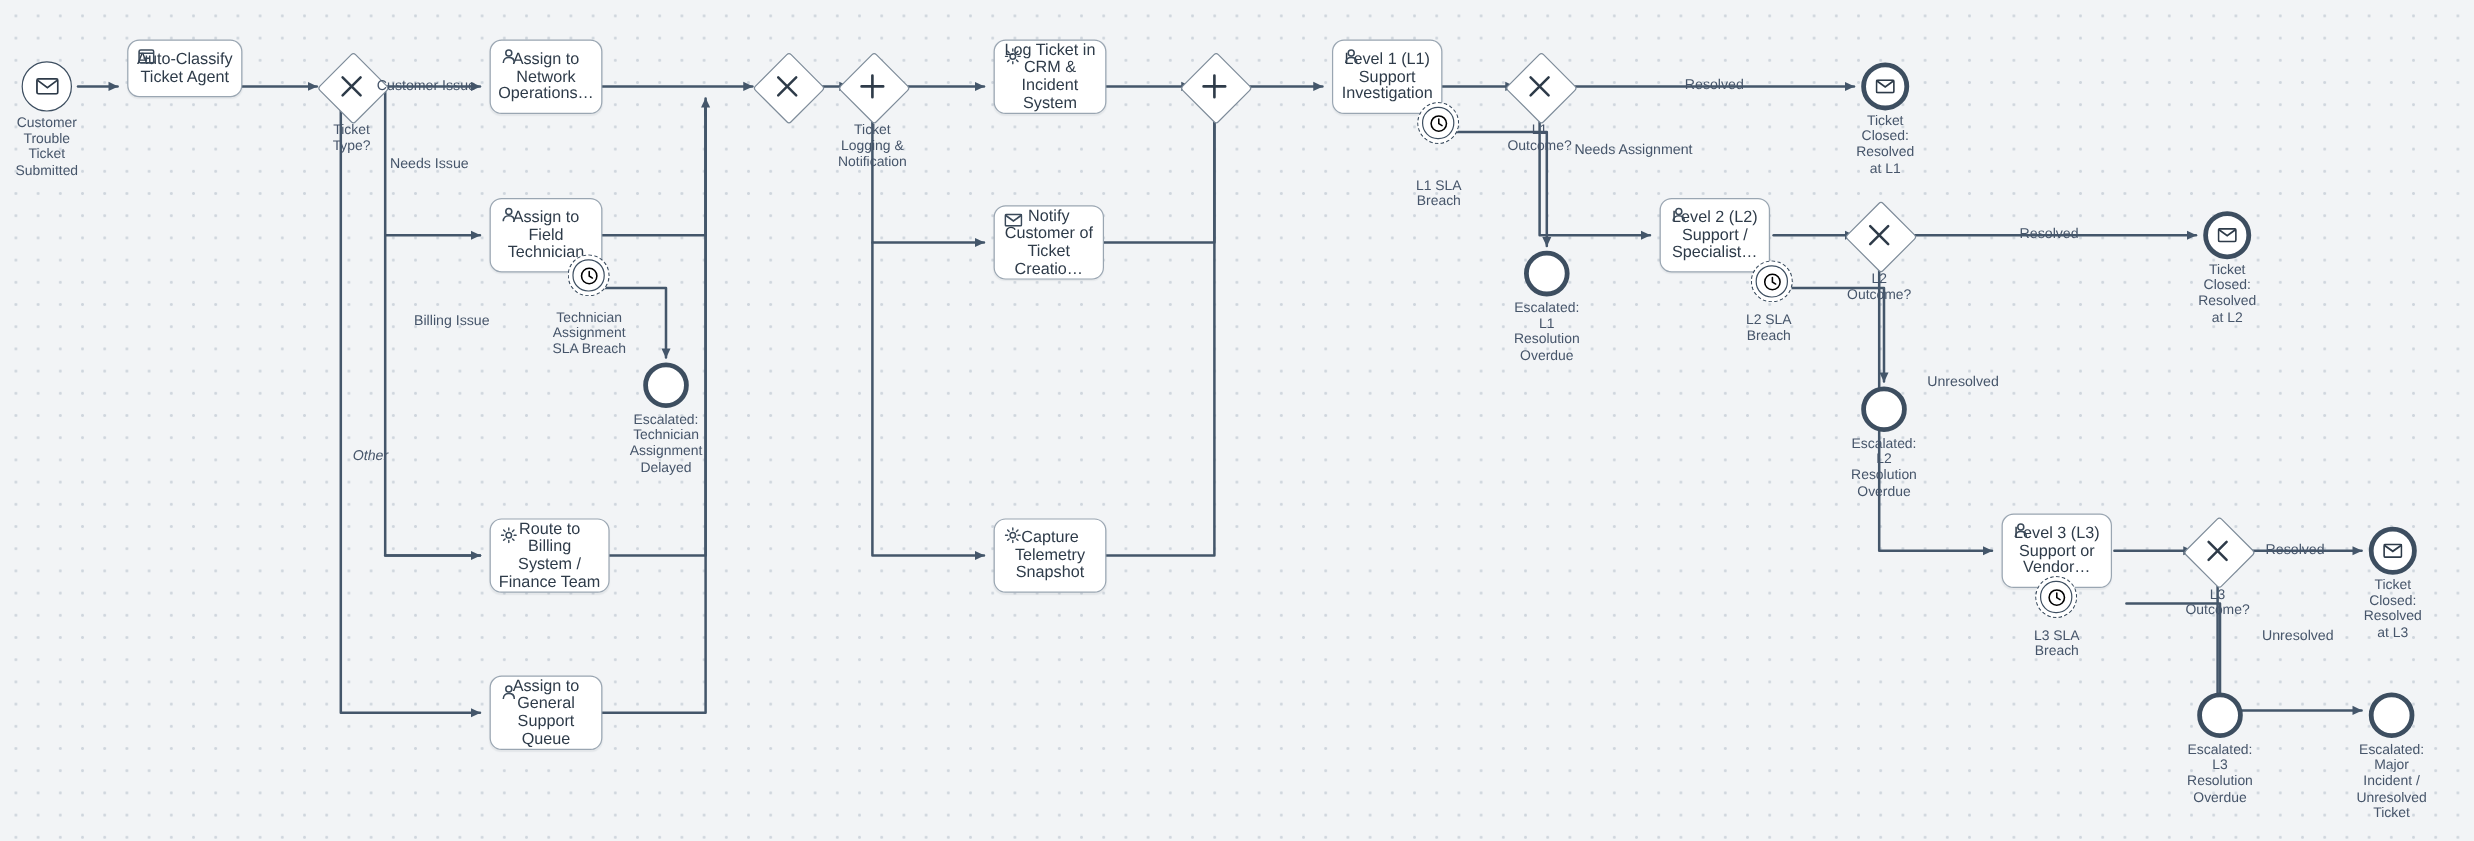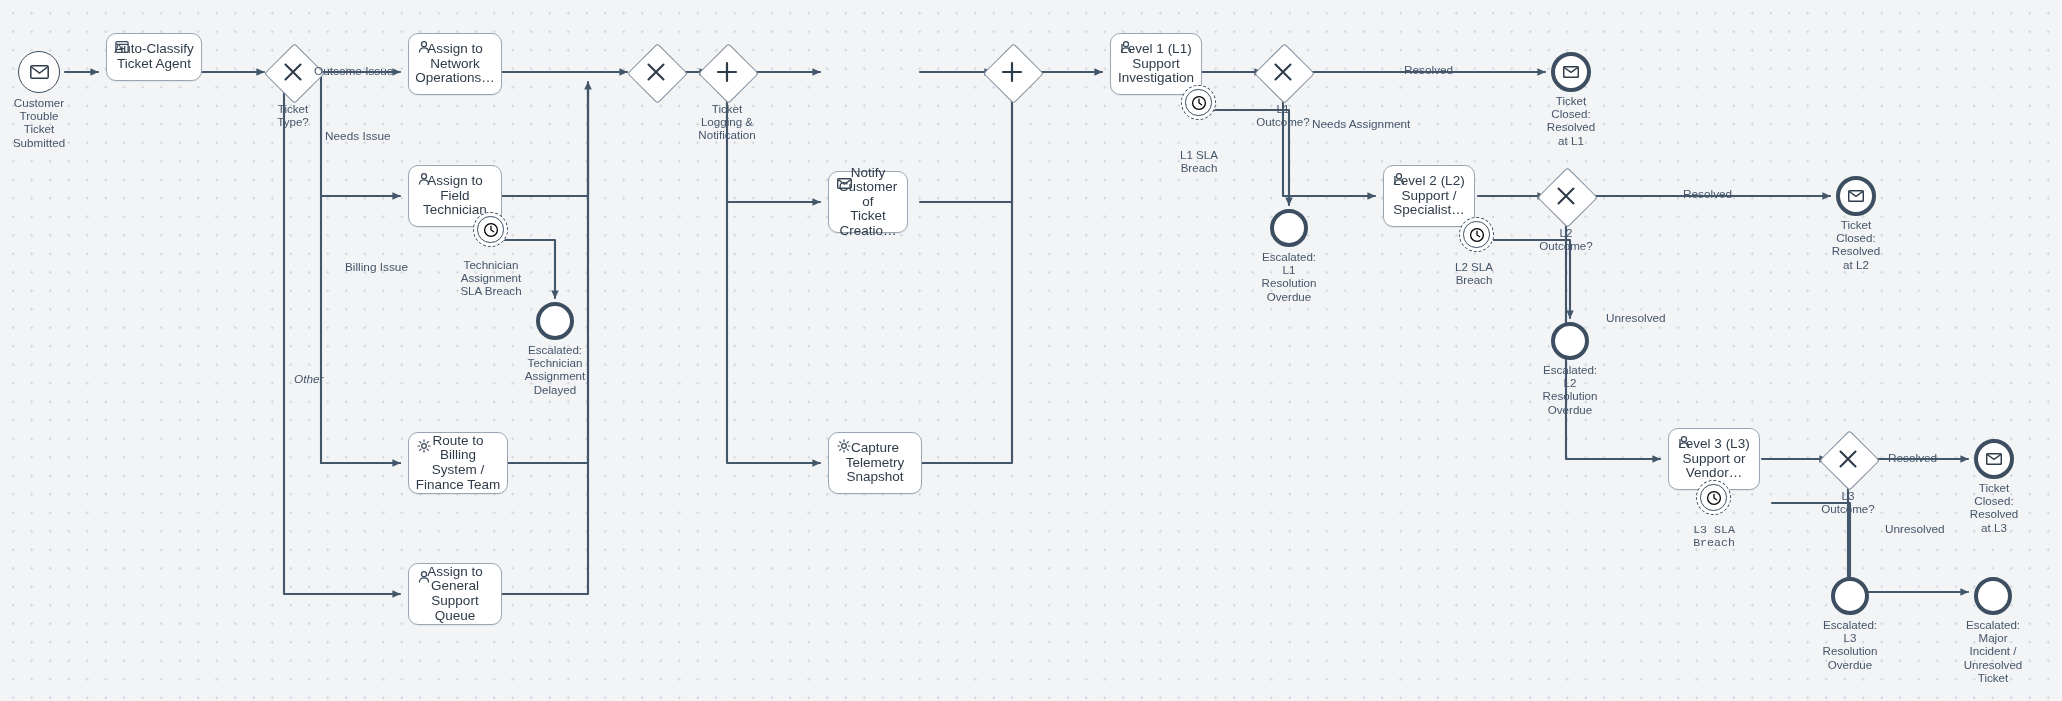--- a/index.html
+++ b/index.html
@@ -241,21 +241,21 @@
     <div class="gateway" style="width:41px; height:41px; margin:8.5px;"></div>
     <div class="gw-glyph">
       <svg width="24" height="24" viewBox="0 0 24 24">
           <path d="M4.5,4.5 L19.5,19.5 M19.5,4.5 L4.5,19.5" stroke="currentColor" stroke-width="2.1" stroke-linecap="round"></path>
         </svg>
     </div>
   </div>
   <div class="ext-label" style="left:238px; top:102px; width:110px;">Ticket
 Type?</div>
 
-  <div class="edge-label" style="left:314px; top:65px;">Outcome Issue</div>
+  <div class="edge-label" style="left:314px; top:65px;">Customer Issue</div>
   <div class="edge-label" style="left:325px; top:130px;">Needs Issue</div>
   <div class="edge-label" style="left:325px; top:261px;margin-left:20px;">Billing Issue</div>
   <div class="edge-label" style="left:294px; top:373px;font-style:italic;">Other</div>
 
   <div class="node task" style="left:408px; top:33px; width:94px; height:62px;">
     <span class="task-icon">
       <svg width="14" height="14" viewBox="0 0 14 14">
           <circle cx="7" cy="4.2" r="2.5" fill="none" stroke="currentColor" stroke-width="1.3"></circle>
           <path d="M2.4,12.4 C2.4,9.3 4.5,7.8 7,7.8 C9.5,7.8 11.6,9.3 11.6,12.4" fill="none" stroke="currentColor" stroke-width="1.3"></path>
         </svg>
@@ -332,22 +332,33 @@
     <div class="gw-glyph">
       <svg width="26" height="26" viewBox="0 0 26 26">
           <path d="M13,4 L13,22 M4,13 L22,13" stroke="currentColor" stroke-width="2.2" stroke-linecap="round"></path>
         </svg>
     </div>
   </div>
   <div class="ext-label" style="left:672px; top:102px; width:110px;">Ticket
 Logging &amp;
 Notification</div>
 
-
-  <div class="node task" style="left:828px; top:171px; width:80px; height:62px;">
+  <div class="node task" style="left:828px; top:33px; width:94px; height:62px;">
+    <span class="task-icon">
+      <svg width="14" height="14" viewBox="0 0 14 14">
+          <circle cx="7" cy="7" r="2.3" fill="none" stroke="currentColor" stroke-width="1.25"></circle>
+          <path d="M7,0.9 L7,2.6 M7,11.4 L7,13.1 M0.9,7 L2.6,7 M11.4,7 L13.1,7 M2.7,2.7 L3.9,3.9 M10.1,10.1 L11.3,11.3 M11.3,2.7 L10.1,3.9 M3.9,10.1 L2.7,11.3" stroke="currentColor" stroke-width="1.2" stroke-linecap="round"></path>
+        </svg>
+    </span>
+    <div class="task-label">Log Ticket in
+CRM &amp; Incident
+System</div>
+  </div>
+
+  <div class="node task" style="left:828px; top:171px; width:92px; height:62px;">
     <span class="task-icon">
       <svg width="15" height="11" viewBox="0 0 15 11">
           <rect x="0.7" y="0.7" width="13.6" height="9.6" rx="1.1" fill="none" stroke="currentColor" stroke-width="1.4"></rect>
           <path d="M1.2,1.6 L7.5,6.2 L13.8,1.6" fill="none" stroke="currentColor" stroke-width="1.4"></path>
         </svg>
     </span>
     <div class="task-label">Notify
 Customer of
 Ticket Creatio…</div>
   </div>
@@ -498,21 +509,21 @@
   </div>
 
   <div class="node boundary" style="left:1696px; top:480px; width:35px; height:35px;">
     <div class="inner">
       <svg width="16" height="16" viewBox="0 0 16 16">
           <circle cx="8" cy="8" r="6.4" fill="none" stroke="currentColor" stroke-width="1.3"></circle>
           <path d="M8,4.2 L8,8 L10.7,9.7" fill="none" stroke="currentColor" stroke-width="1.3" stroke-linecap="round"></path>
         </svg>
     </div>
   </div>
-  <div class="ext-label" style="left:1658px; top:523px; width:112px;font-family:Liberation Mono, monospace;">L3 SLA
+  <div class="ext-label" style="left:1658px; top:523px; width:112px;">L3 SLA
 Breach</div>
 
   <div class="gw-wrap" style="left:1819px; top:430px; width:58px; height:58px;">
     <div class="gateway" style="width:41px; height:41px; margin:8.5px;"></div>
     <div class="gw-glyph">
       <svg width="24" height="24" viewBox="0 0 24 24">
           <path d="M4.5,4.5 L19.5,19.5 M19.5,4.5 L4.5,19.5" stroke="currentColor" stroke-width="2.1" stroke-linecap="round"></path>
         </svg>
     </div>
   </div>

